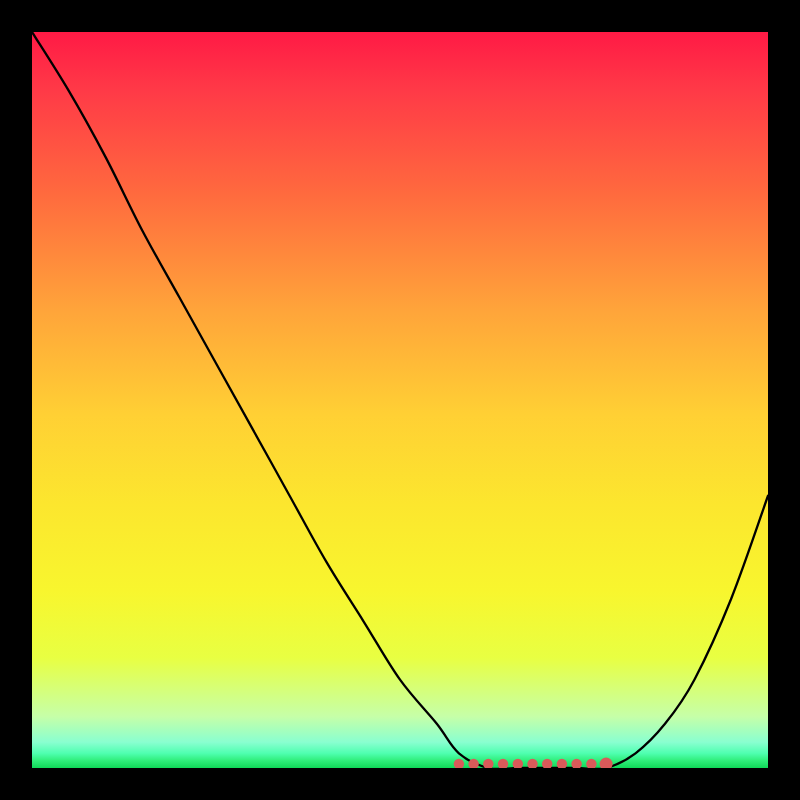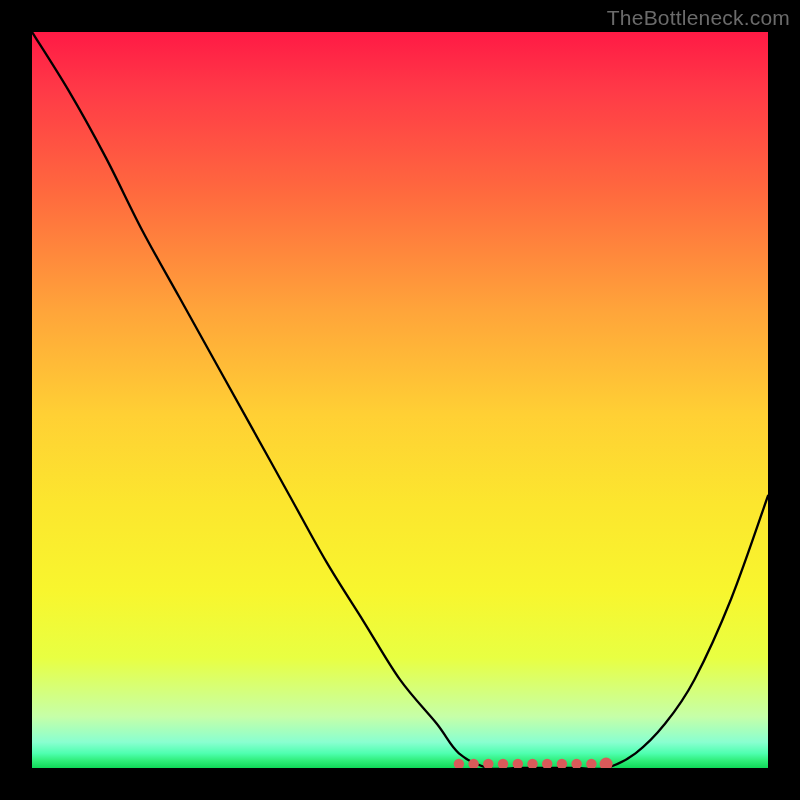--- a/index.html
+++ b/index.html
@@ -73,14 +73,13 @@
           <circle cx="485.8" cy="732.0" r="5.2" fill="#d95a5a"></circle>
           <circle cx="500.5" cy="732.0" r="5.2" fill="#d95a5a"></circle>
           <circle cx="515.2" cy="732.0" r="5.2" fill="#d95a5a"></circle>
           <circle cx="529.9" cy="732.0" r="5.2" fill="#d95a5a"></circle>
           <circle cx="544.6" cy="732.0" r="5.2" fill="#d95a5a"></circle>
           <circle cx="559.4" cy="732.0" r="5.2" fill="#d95a5a"></circle>
           <circle cx="574.1" cy="732.0" r="6.5" fill="#d95a5a"></circle>
         </g>
     </svg>
   </div>
-  <div class="watermark">TheBottleneck.com</div>
 </div>
 
 </body></html>

